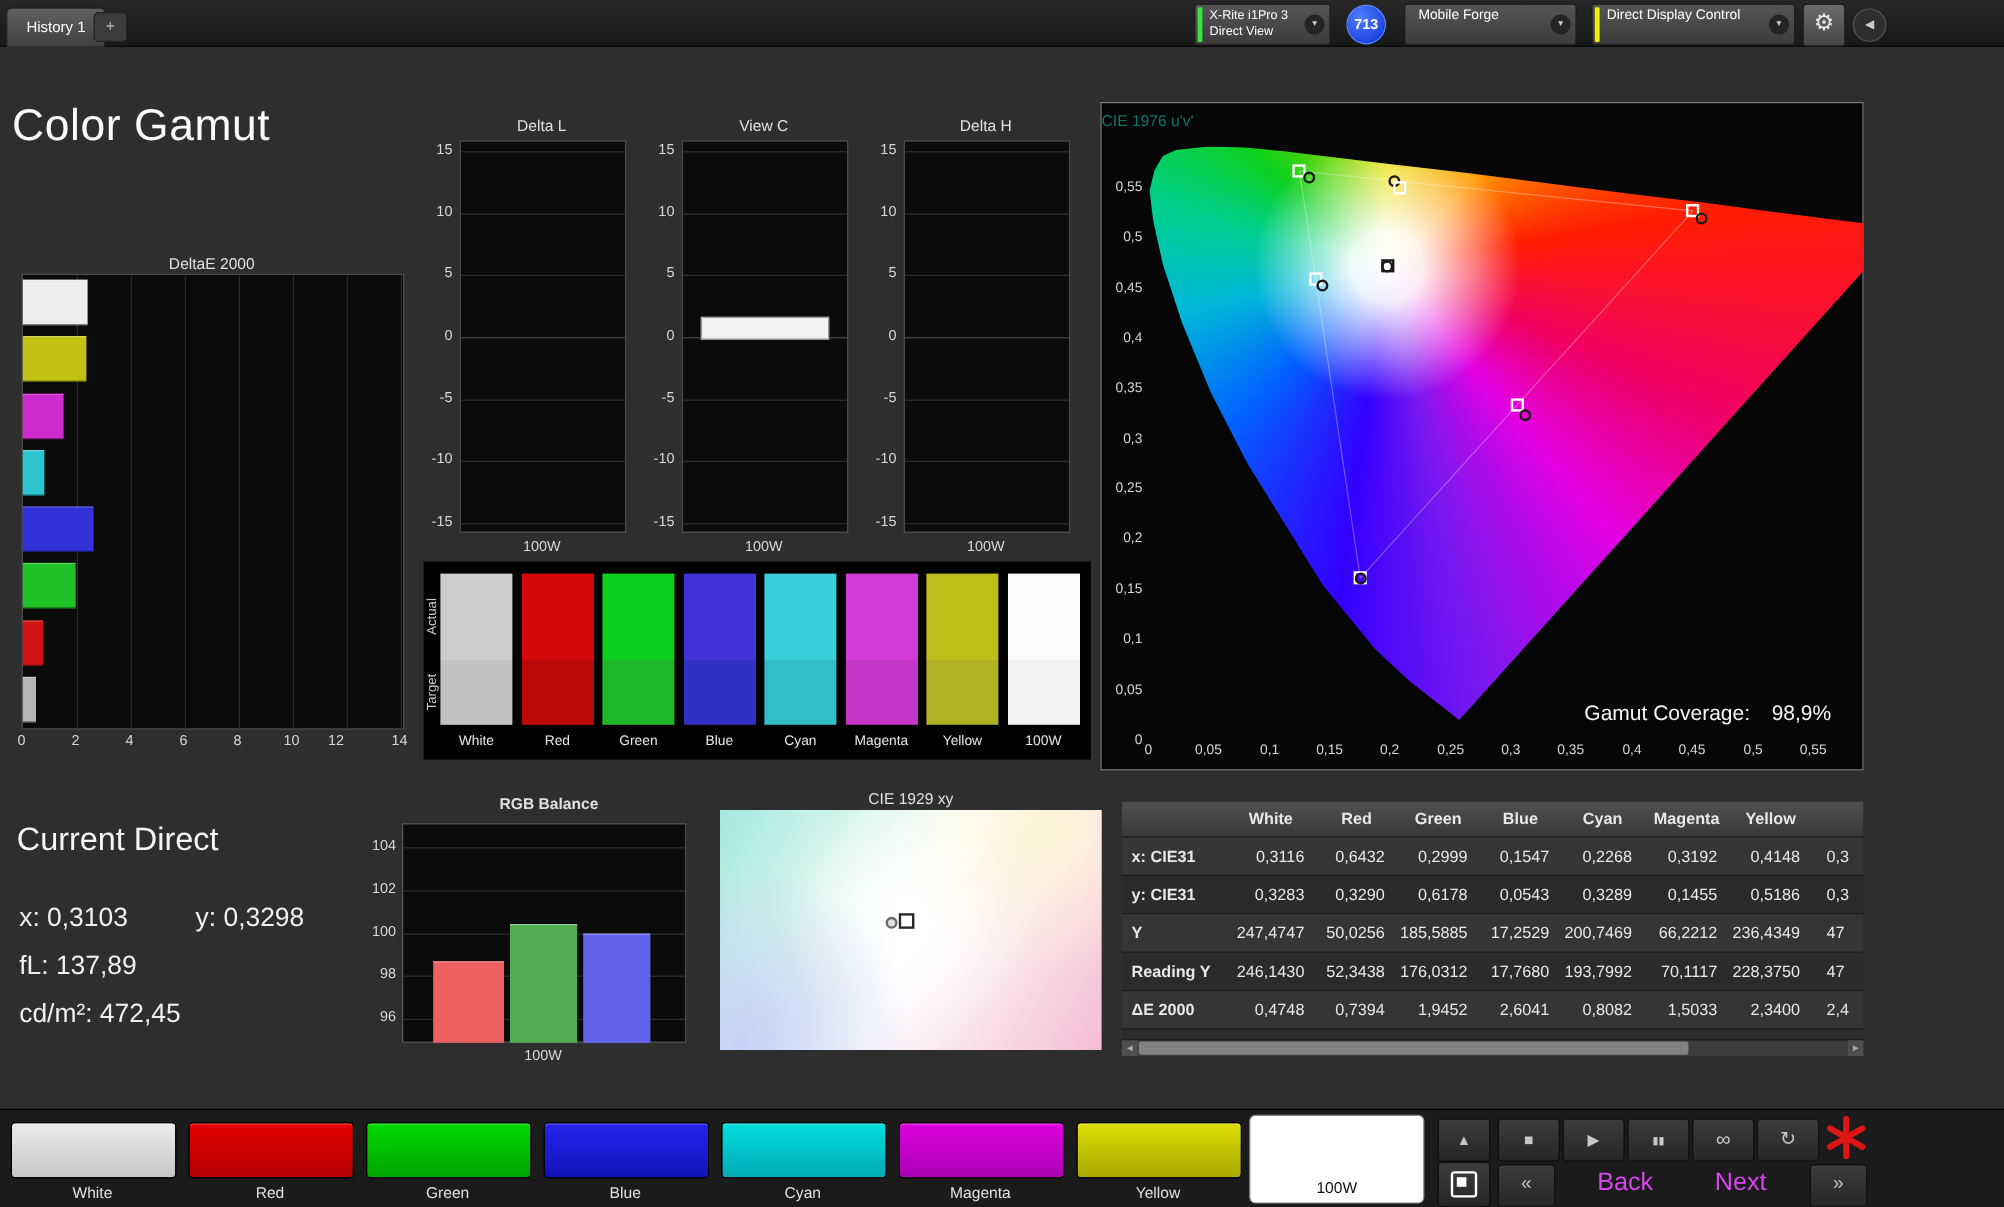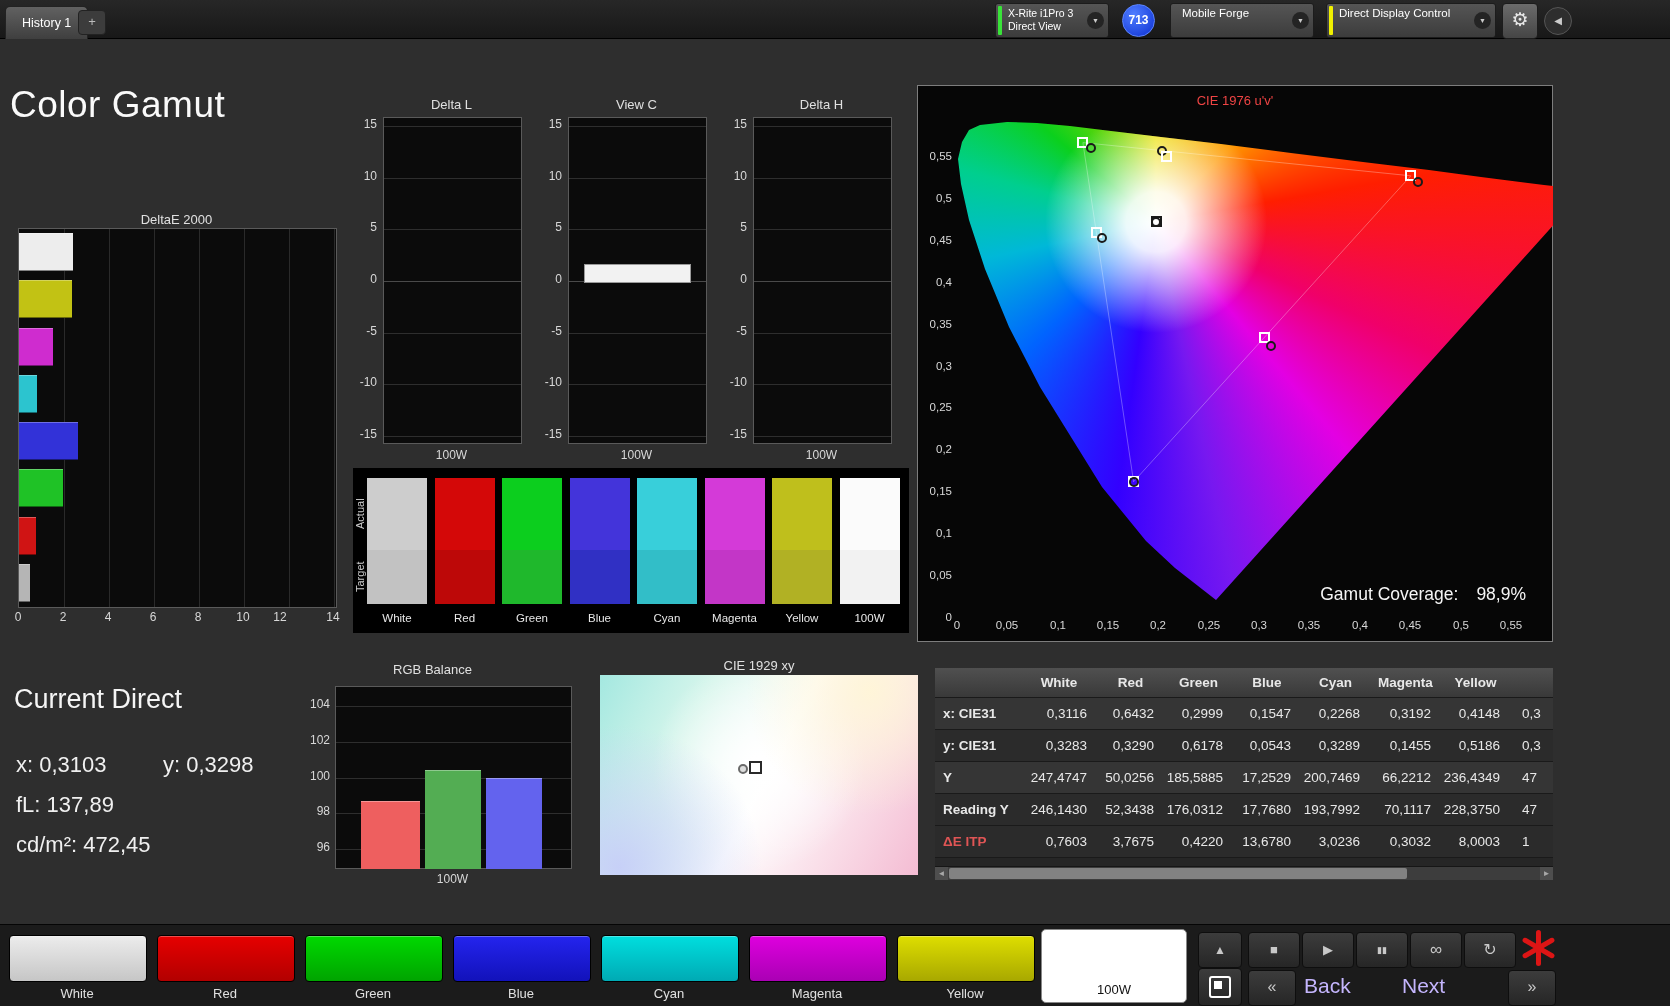--- a/index.html
+++ b/index.html
@@ -45,21 +45,21 @@
   .gridline-v{position:absolute;top:0;bottom:0;width:1px;background:#2a2a2a;}
   .de-bar{position:absolute;left:0;height:38px;
     box-shadow:inset 0 1px 0 rgba(255,255,255,.3), inset 0 -1px 0 rgba(0,0,0,.45);}
   
   #swatch-strip{position:absolute;left:353px;top:468px;width:556px;height:165px;background:#000;}
   .rot-label{position:absolute;left:1px;width:13px;writing-mode:vertical-rl;transform:rotate(180deg);
     font-size:11px;color:#ccc;text-align:center;}
   
   #cie-panel{position:absolute;left:917px;top:85px;width:636px;height:557px;background:#060606;
     border:1px solid #7d7d7d;box-sizing:border-box;}
-  #cie-title{position:absolute;left:0;top:7px;width:100%;text-align:center;font-size:13px;color:#ef4444;}
+  #cie-title{position:absolute;left:0;top:7px;width:100%;text-align:left;font-size:13px;color:#0f766e;}
   #cie-plot{position:absolute;left:39px;top:5px;width:596px;height:523px;overflow:hidden;}
   #horseshoe{position:absolute;left:0;top:0;width:596px;height:523px;
     background:
       radial-gradient(circle 150px at 199px 131px, rgba(255,255,255,1) 0%, rgba(255,255,255,.92) 20%, rgba(255,255,255,.45) 48%, rgba(255,255,255,0) 74%),
       conic-gradient(from 0deg at 199px 131px,
         #ecdf00 0deg,#ff9800 45deg,#ff1e00 80deg,#f0006a 115deg,#e300e3 140deg,#7718f0 168deg,
         #3300ff 188deg,#0064ff 225deg,#00b8d8 258deg,#00cf8e 285deg,#0bd01d 310deg,#7fd800 338deg,#ecdf00 360deg);
     clip-path:path("M259 509 L218 477 L189 450 L145 396 L83 296 L52 236 L28 178 L12 129 L4 93 L1 68 L5 51 L12 39 L23 34 L50 31 L80 32 L113 35 L154 40 L204 46 L264 53 L334 62 L406 71 L472 79 L524 86 L587 94 L628 99 Z");}
   .sq-marker{position:absolute;width:11px;height:11px;border:2px solid #fff;box-sizing:border-box;}
   .sq-marker.dark{border-color:#1a1a1a;}
@@ -90,21 +90,21 @@
   .r-odd{background:#2b2b2b;}
   
   #pattern-bar{position:absolute;left:0;top:924px;width:1670px;height:82px;background:#1b1b1b;border-top:1px solid #050505;}
   
   .ctl-btn{position:absolute;background:linear-gradient(#3c3c3c,#262626);border:1px solid #0e0e0e;
     border-radius:4px;color:#c8c8c8;text-align:center;}
   .disp-outer{display:inline-block;width:18px;height:18px;border:2px solid #fff;border-radius:3px;position:relative;margin-top:7px;}
   .disp-inner{position:absolute;left:3px;top:3px;width:8px;height:8px;background:#fff;}
   #asterisk{position:absolute;left:1516px;top:926px;width:44px;height:44px;}
   .ast-bar{position:absolute;left:19.5px;top:4px;width:5px;height:36px;background:#dd1515;border-radius:2.5px;}
-  .nav-label{position:absolute;top:974px;font-size:21px;color:#c4b5fd;}
+  .nav-label{position:absolute;top:974px;font-size:21px;color:#d946ef;margin-left:27px;}
 </style>
 </head>
 <body>
 
 <div id="topbar">
   <div id="tab-history">History 1</div>
   <div id="tab-add">+</div>
 
   <div class="dd" id="meter-dd">
     <div class="sbar" id="meter-status" style="background: rgb(57, 227, 57);"></div>
@@ -242,21 +242,21 @@
     <div class="tick" style="left: 528px; top: 533px; width: 30px; text-align: center; font-size: 11.5px;">0,5</div>
     <div class="tick" style="left: 578px; top: 533px; width: 30px; text-align: center; font-size: 11.5px;">0,55</div>
   </div>
 
 <div id="reading-heading">Current Direct</div>
 <div class="reading-val" style="left:16px;top:752px;">x: 0,3103</div>
 <div class="reading-val" style="left:163px;top:752px;">y: 0,3298</div>
 <div class="reading-val" style="left:16px;top:792px;">fL: 137,89</div>
 <div class="reading-val" style="left:16px;top:832px;">cd/m²: 472,45</div>
 
-<div class="chart-title" style="left:315px;top:662px;width:235px;">RGB Balance</div>
+<div class="chart-title" style="left:340px;top:662px;width:235px;font-weight:bold;">RGB Balance</div>
 <div class="plot" id="rgb-plot" style="left:335px;top:686px;width:235px;height:181px;">
     <div class="gridline-h" style="top: 19px;"></div>
     <div class="gridline-h" style="top: 55px;"></div>
     <div class="gridline-h" style="top: 91px;"></div>
     <div class="gridline-h" style="top: 126px;"></div>
     <div class="gridline-h" style="top: 162px;"></div>
     <div style="position: absolute; left: 25px; width: 59px; top: 114px; height: 67px; background: rgb(238, 95, 95); border-top: 1px solid rgba(255, 255, 255, 0.35);"></div>
     <div style="position: absolute; left: 89px; width: 56px; top: 83px; height: 98px; background: rgb(83, 173, 83); border-top: 1px solid rgba(255, 255, 255, 0.35);"></div>
     <div style="position: absolute; left: 150px; width: 56px; top: 91px; height: 90px; background: rgb(99, 99, 238); border-top: 1px solid rgba(255, 255, 255, 0.35);"></div>
   </div>
@@ -316,20 +316,31 @@
     <div class="t-row r-odd">
       <div class="t-cell t-label">Reading Y</div>
       <div class="t-cell t-val">246,1430</div>
       <div class="t-cell t-val">52,3438</div>
       <div class="t-cell t-val">176,0312</div>
       <div class="t-cell t-val">17,7680</div>
       <div class="t-cell t-val">193,7992</div>
       <div class="t-cell t-val">70,1117</div>
       <div class="t-cell t-val">228,3750</div>
       <div class="t-cell t-val partial">47</div>
+    </div>
+    <div class="t-row r-even">
+      <div class="t-cell t-label">ΔE 2000</div>
+      <div class="t-cell t-val">0,4748</div>
+      <div class="t-cell t-val">0,7394</div>
+      <div class="t-cell t-val">1,9452</div>
+      <div class="t-cell t-val">2,6041</div>
+      <div class="t-cell t-val">0,8082</div>
+      <div class="t-cell t-val">1,5033</div>
+      <div class="t-cell t-val">2,3400</div>
+      <div class="t-cell t-val partial">2,4</div>
     </div>
     <div class="t-row r-odd">
       <div class="t-cell t-label" style="color: rgb(224, 85, 85);">ΔE ITP</div>
       <div class="t-cell t-val">0,7603</div>
       <div class="t-cell t-val">3,7675</div>
       <div class="t-cell t-val">0,4220</div>
       <div class="t-cell t-val">13,6780</div>
       <div class="t-cell t-val">3,0236</div>
       <div class="t-cell t-val">0,3032</div>
       <div class="t-cell t-val">8,0003</div>

